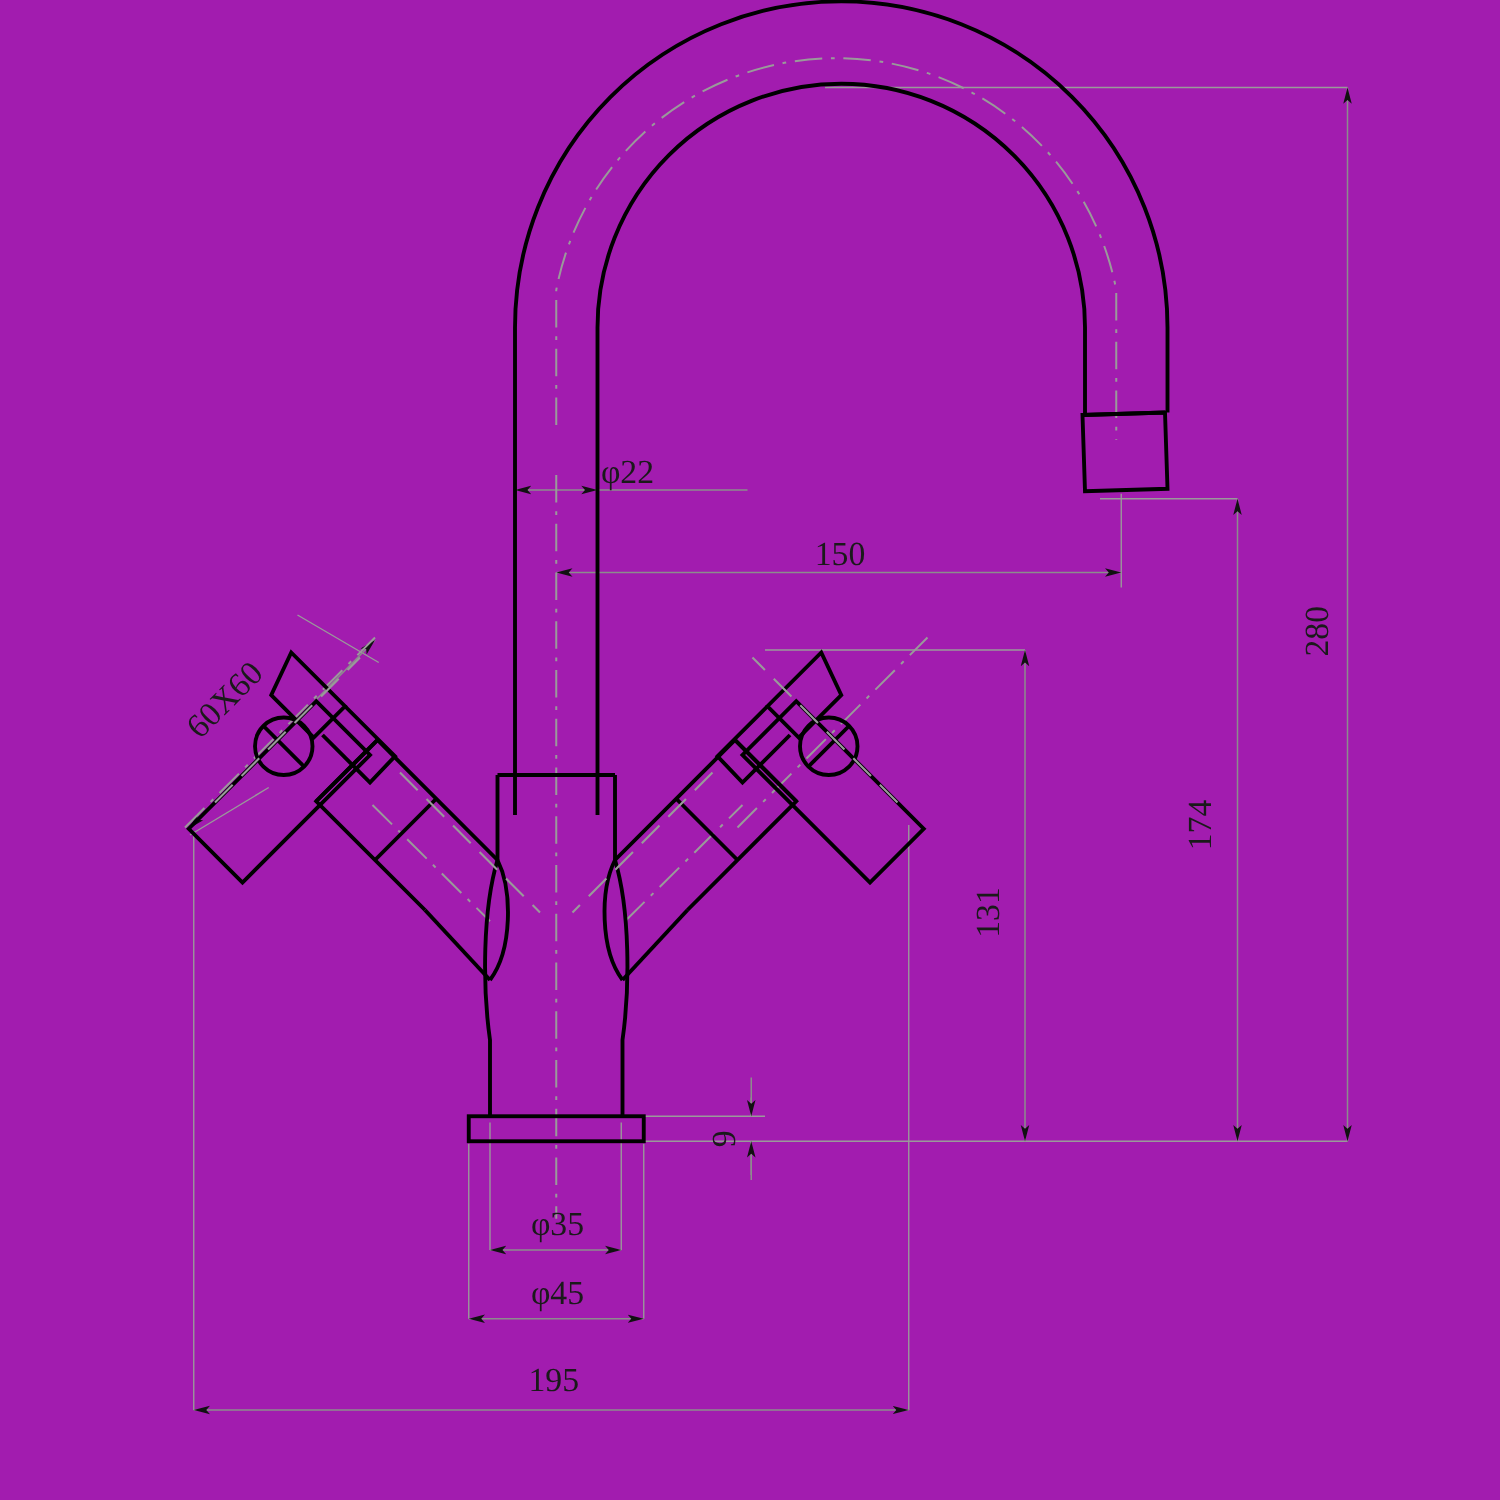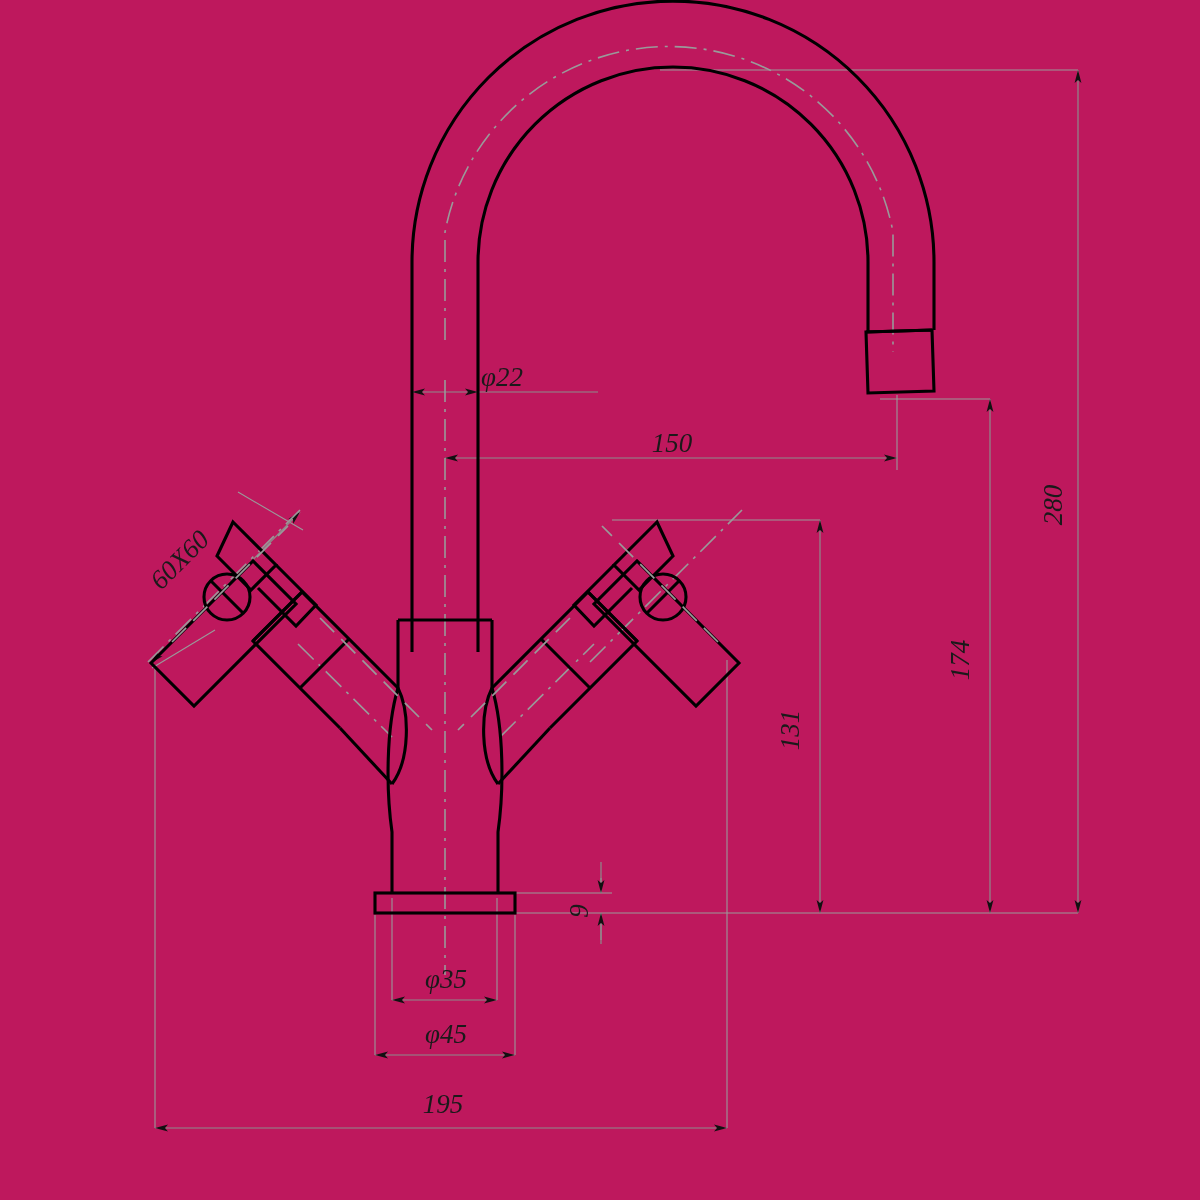--- a/index.html
+++ b/index.html
@@ -1,19 +1,19 @@
 <!DOCTYPE html>
 <html><head>
 <meta charset="utf-8">
 <title>Faucet Technical Drawing</title>
 <style>
   html,body{margin:0;padding:0;background:#ffffff;}
   body{width:1200px;height:1200px;overflow:hidden;
        font-family:"Liberation Serif", serif;}
-  #sheet{position:relative;width:1200px;height:1200px;background:#be185d;font-style:italic;}
+  #sheet{position:relative;width:1200px;height:1200px;background:#a21caf;}
   svg{display:block;}
   .dimtext{font-family:"Liberation Serif", serif;font-size:27px;fill:#1a1a1a;}
 </style>
 </head>
 <body>
 
 <div id="sheet">
 
 <svg width="1200" height="1200" viewBox="0 0 1200 1200">
 

